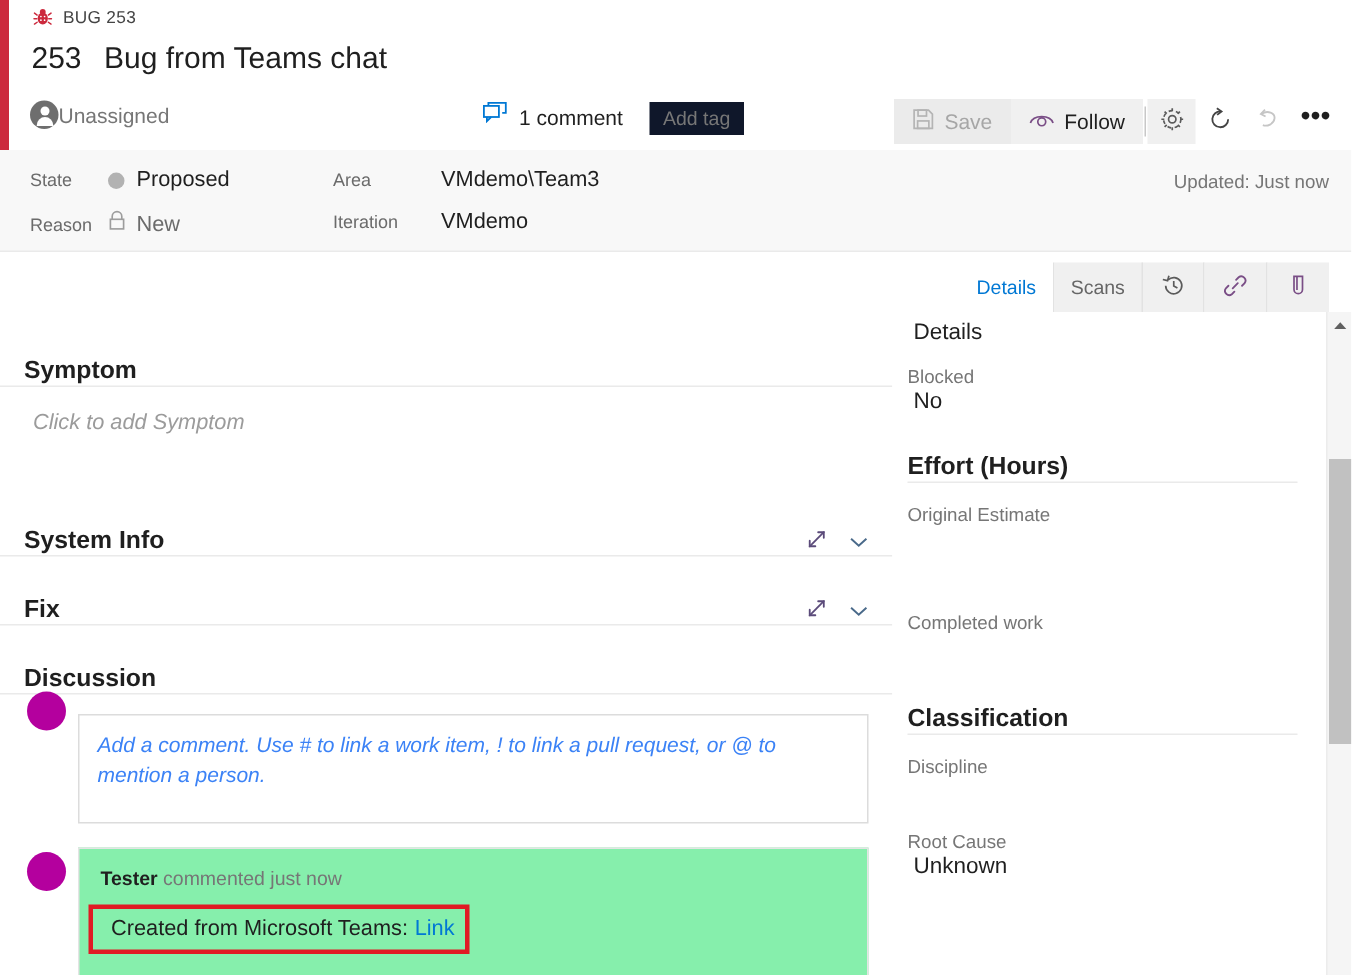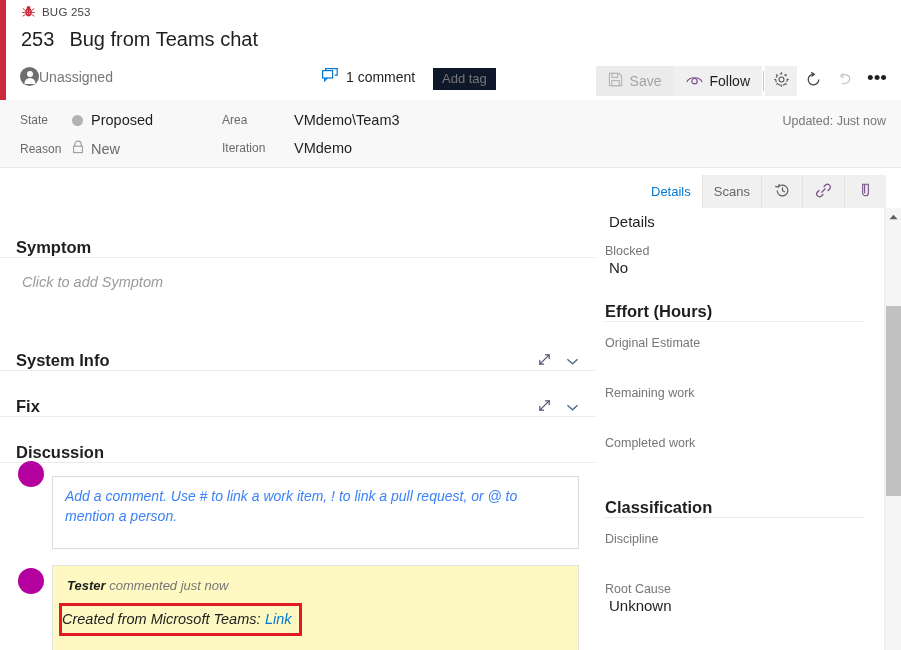--- a/index.html
+++ b/index.html
@@ -163,27 +163,27 @@
   }
   .comment-box-ph {
     font-size: 14px; color: #3b82f6; font-style: italic; line-height: 1.45;
   }
   .disc-avatar {
     position: absolute; width: 26px; height: 26px; border-radius: 50%;
     background: #b4009e;
   }
   .existing-comment {
     position: absolute; left: 52px; top: 357px; width: 527px;
-    border: 1px solid #e4e4e4; background: #fef9c3; height: 86px; padding: 12px 14px; font-style: italic;
+    border: 1px solid #e4e4e4; background: #86efac; height: 86px; padding: 12px 14px;
   }
   .cmt-meta { font-size: 13px; color: #767676; }
   .cmt-author { font-weight: 700; color: #1f1f1f; }
   .cmt-body-wrap { margin-top: 10px; }
   .cmt-highlight {
-    display: inline-block; border: 3px solid #e01b24; padding: 4px 7px 5px 0;
+    display: inline-block; border: 3px solid #e01b24; padding: 4px 7px 5px 12px;
     margin-left: -8px;
   }
   .cmt-text { font-size: 14.5px; color: #1f1f1f; }
   .cmt-link { font-size: 14.5px; color: #0078d4; cursor: pointer; text-decoration: none; }
 
   
   .rp { padding: 0 18px 0 10px; }
   .rp-value { font-size: 15px; color: #1f1f1f; padding: 1px 0 0 4px; }
   .rp-label { font-size: 12.5px; color: #767676; margin-top: 14px; }
   .rp-field-empty { height: 22px; border-bottom: 0px solid transparent; }
@@ -473,21 +473,20 @@
       <div class="rp-value" style="margin-top:4px;">Details</div>
 
       <div class="rp-label">Blocked</div>
       <div class="rp-value">No</div>
 
       <div class="rp-group-title">Effort (Hours)</div>
 
       <div class="rp-label">Original Estimate</div>
       <div class="rp-value rp-field-empty"></div>
 
-      <div class="rp-label">Remaining work</div>
       <div class="rp-value rp-field-empty"></div>
 
       <div class="rp-label">Completed work</div>
       <div class="rp-value rp-field-empty"></div>
 
       <div class="rp-group-title">Classification</div>
 
       <div class="rp-label">Discipline</div>
       <div class="rp-value rp-field-empty"></div>
 

